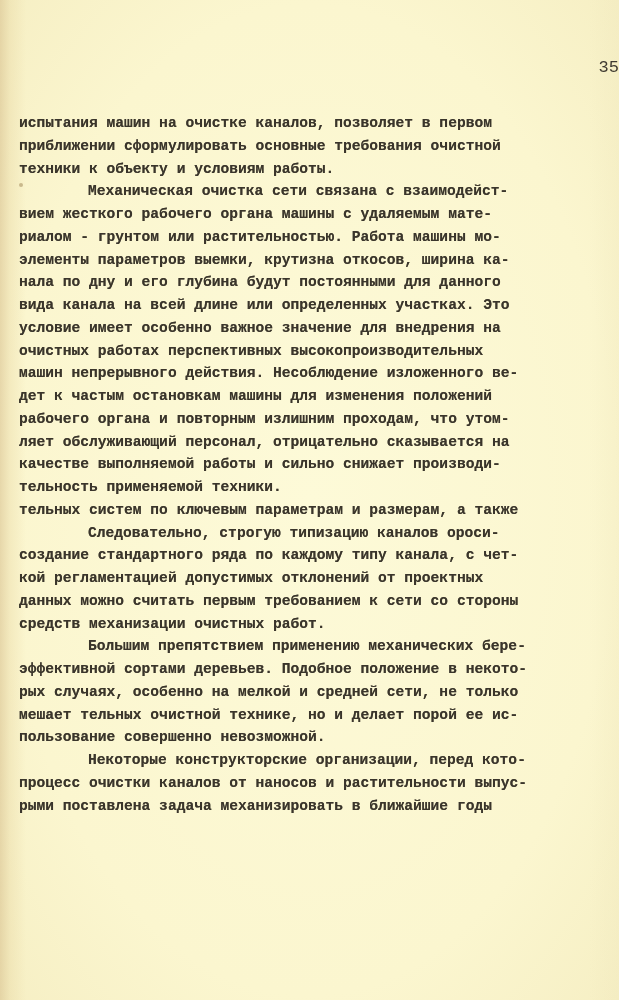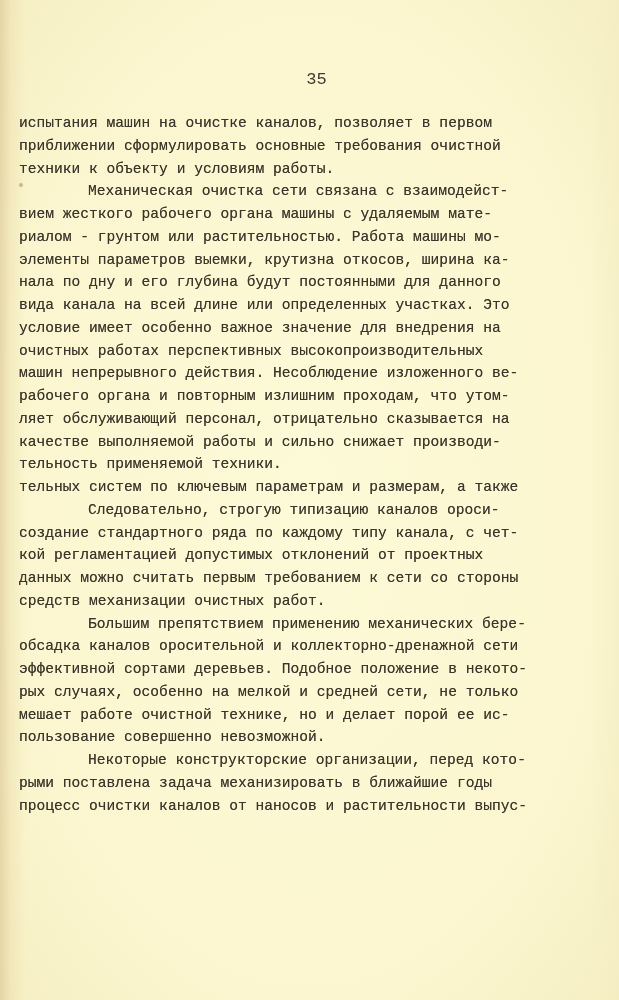--- a/index.html
+++ b/index.html
@@ -21,39 +21,39 @@
       background:
         linear-gradient(to right, rgba(214,190,140,0.55) 0px, rgba(230,212,160,0.35) 10px, rgba(250,244,200,0) 26px),
         linear-gradient(to left, rgba(240,232,190,0.35) 0px, rgba(250,244,200,0) 30px),
         radial-gradient(ellipse at 50% 50%, #fdfad8 0%, #fbf6cf 70%, #f6efc4 100%);
     }
     .page-number {
       position: absolute;
       left: 0;
       width: 100%;
       top: 58px;
-      text-align: center;
+      text-align: right;
       padding-left: 14px;
       box-sizing: border-box;
       font-family: "Liberation Mono", "DejaVu Sans Mono", monospace;
       font-size: 17px;
       color: #3f3a30;
       letter-spacing: 0;
-      margin-top: 12px;
     }
     .body-text {
       position: absolute;
       left: 19px;
       top: 112px;
       width: 580px;
       font-family: "Liberation Mono", "DejaVu Sans Mono", monospace;
       font-size: 14.6px;
       line-height: 22.76px;
       color: #3a352b;
       text-shadow: 0 0 0.4px rgba(40,35,25,0.6);
+      font-weight: bold;
     }
     .line {
       display: block;
       white-space: pre;
       height: 22.76px;
     }
     .indent {
       padding-left: 69px;
     }
     .speck {
@@ -86,44 +86,44 @@
     <div>
       <span class="line indent">Механическая очистка сети связана с взаимодейст-</span>
       <span class="line">вием жесткого рабочего органа машины с удаляемым мате-</span>
       <span class="line">риалом - грунтом или растительностью. Работа машины мо-</span>
       <span class="line">элементы параметров выемки, крутизна откосов, ширина ка-</span>
       <span class="line">нала по дну и его глубина будут постоянными для данного</span>
       <span class="line">вида канала на всей длине или определенных участках. Это</span>
       <span class="line">условие имеет особенно важное значение для внедрения на</span>
       <span class="line">очистных работах перспективных высокопроизводительных</span>
       <span class="line">машин непрерывного действия. Несоблюдение изложенного ве-</span>
+      <span class="line">дет к частым остановкам машины для изменения положений</span>
       <span class="line">рабочего органа и повторным излишним проходам, что утом-</span>
       <span class="line">ляет обслуживающий персонал, отрицательно сказывается на</span>
       <span class="line">качестве выполняемой работы и сильно снижает производи-</span>
       <span class="line">тельность применяемой техники.</span>
     </div>
 
     <div>
       <span class="line">тельных систем по ключевым параметрам и размерам, а также</span>
       <span class="line indent">Следовательно, строгую типизацию каналов ороси-</span>
       <span class="line">создание стандартного ряда по каждому типу канала, с чет-</span>
       <span class="line">кой регламентацией допустимых отклонений от проектных</span>
       <span class="line">данных можно считать первым требованием к сети со стороны</span>
       <span class="line">средств механизации очистных работ.</span>
     </div>
 
     <div>
       <span class="line indent">Большим препятствием применению механических бере-</span>
-      <span class="line">обсадка каналов оросительной и коллекторно-дренажной сети</span>
       <span class="line">эффективной сортами деревьев. Подобное положение в некото-</span>
       <span class="line">рых случаях, особенно на мелкой и средней сети, не только</span>
-      <span class="line">мешает работе очистной технике, но и делает порой ее ис-</span>
+      <span class="line">мешает тельных очистной технике, но и делает порой ее ис-</span>
       <span class="line">пользование совершенно невозможной.</span>
     </div>
 
     <div>
       <span class="line indent">Некоторые конструкторские организации, перед кото-</span>
+      <span class="line">процесс очистки каналов от наносов и растительности выпус-</span>
       <span class="line">рыми поставлена задача механизировать в ближайшие годы</span>
-      <span class="line">процесс очистки каналов от наносов и растительности выпус-</span>
     </div>
 
   </div>
 </div>
 
 </body></html>

